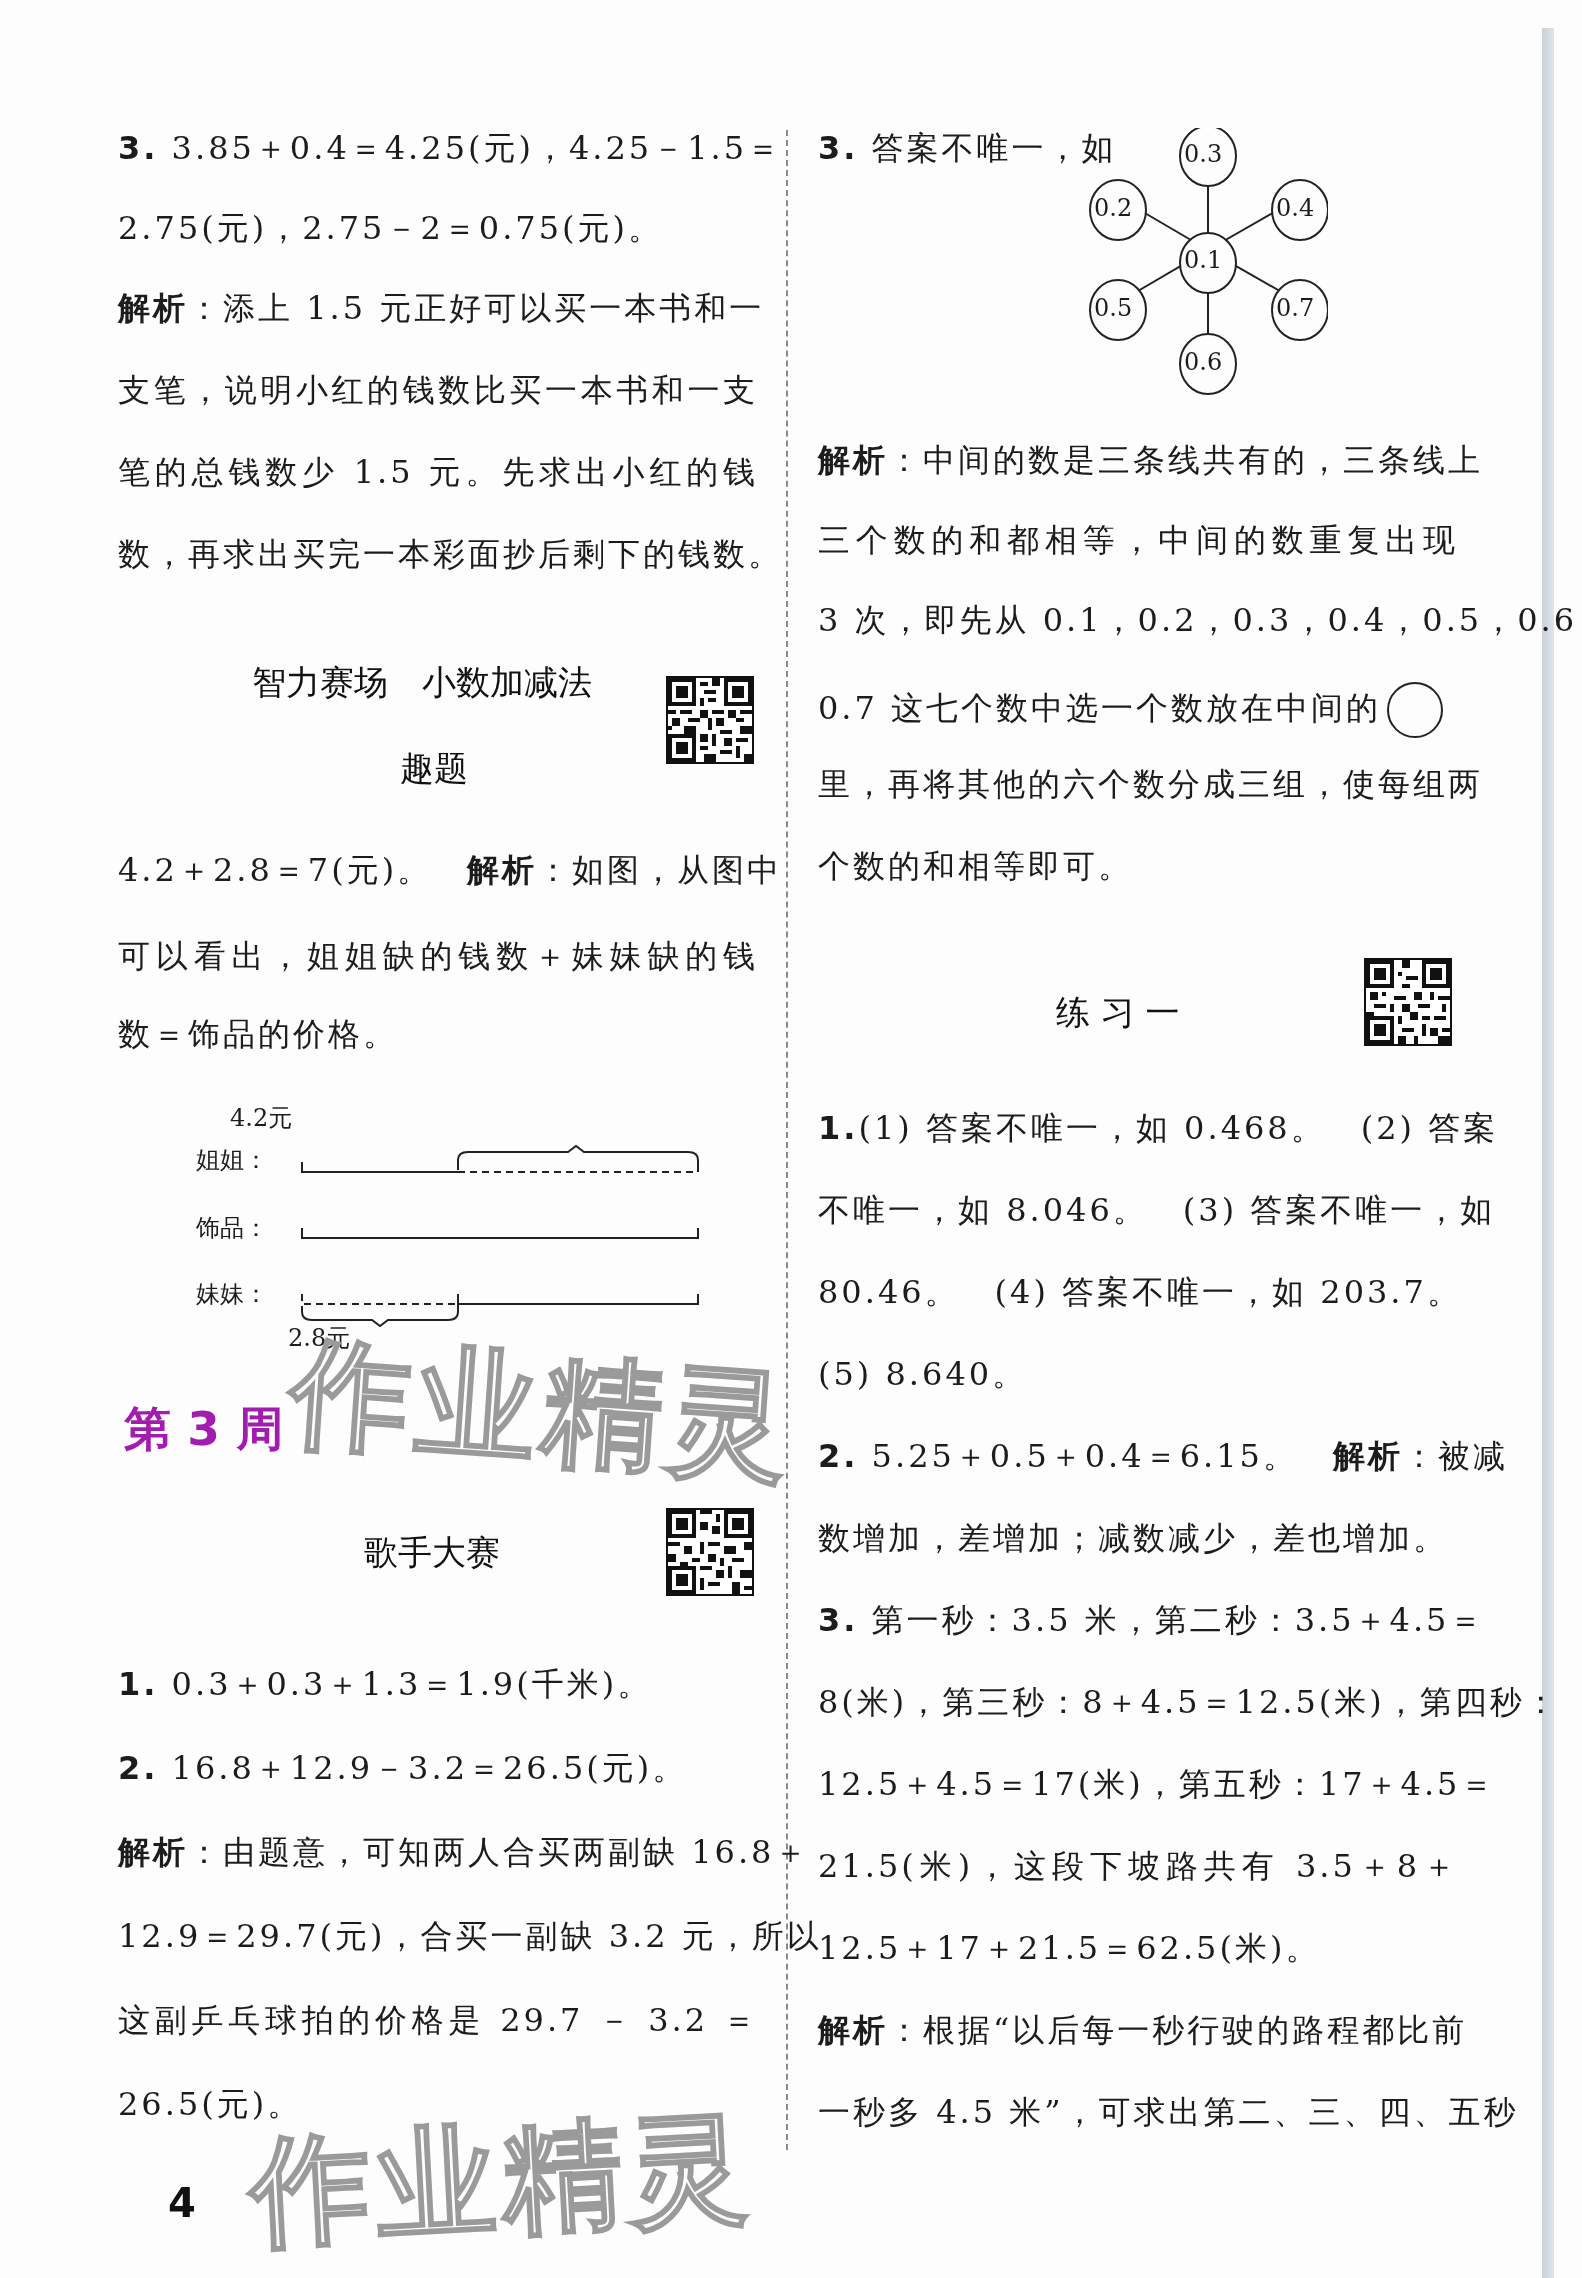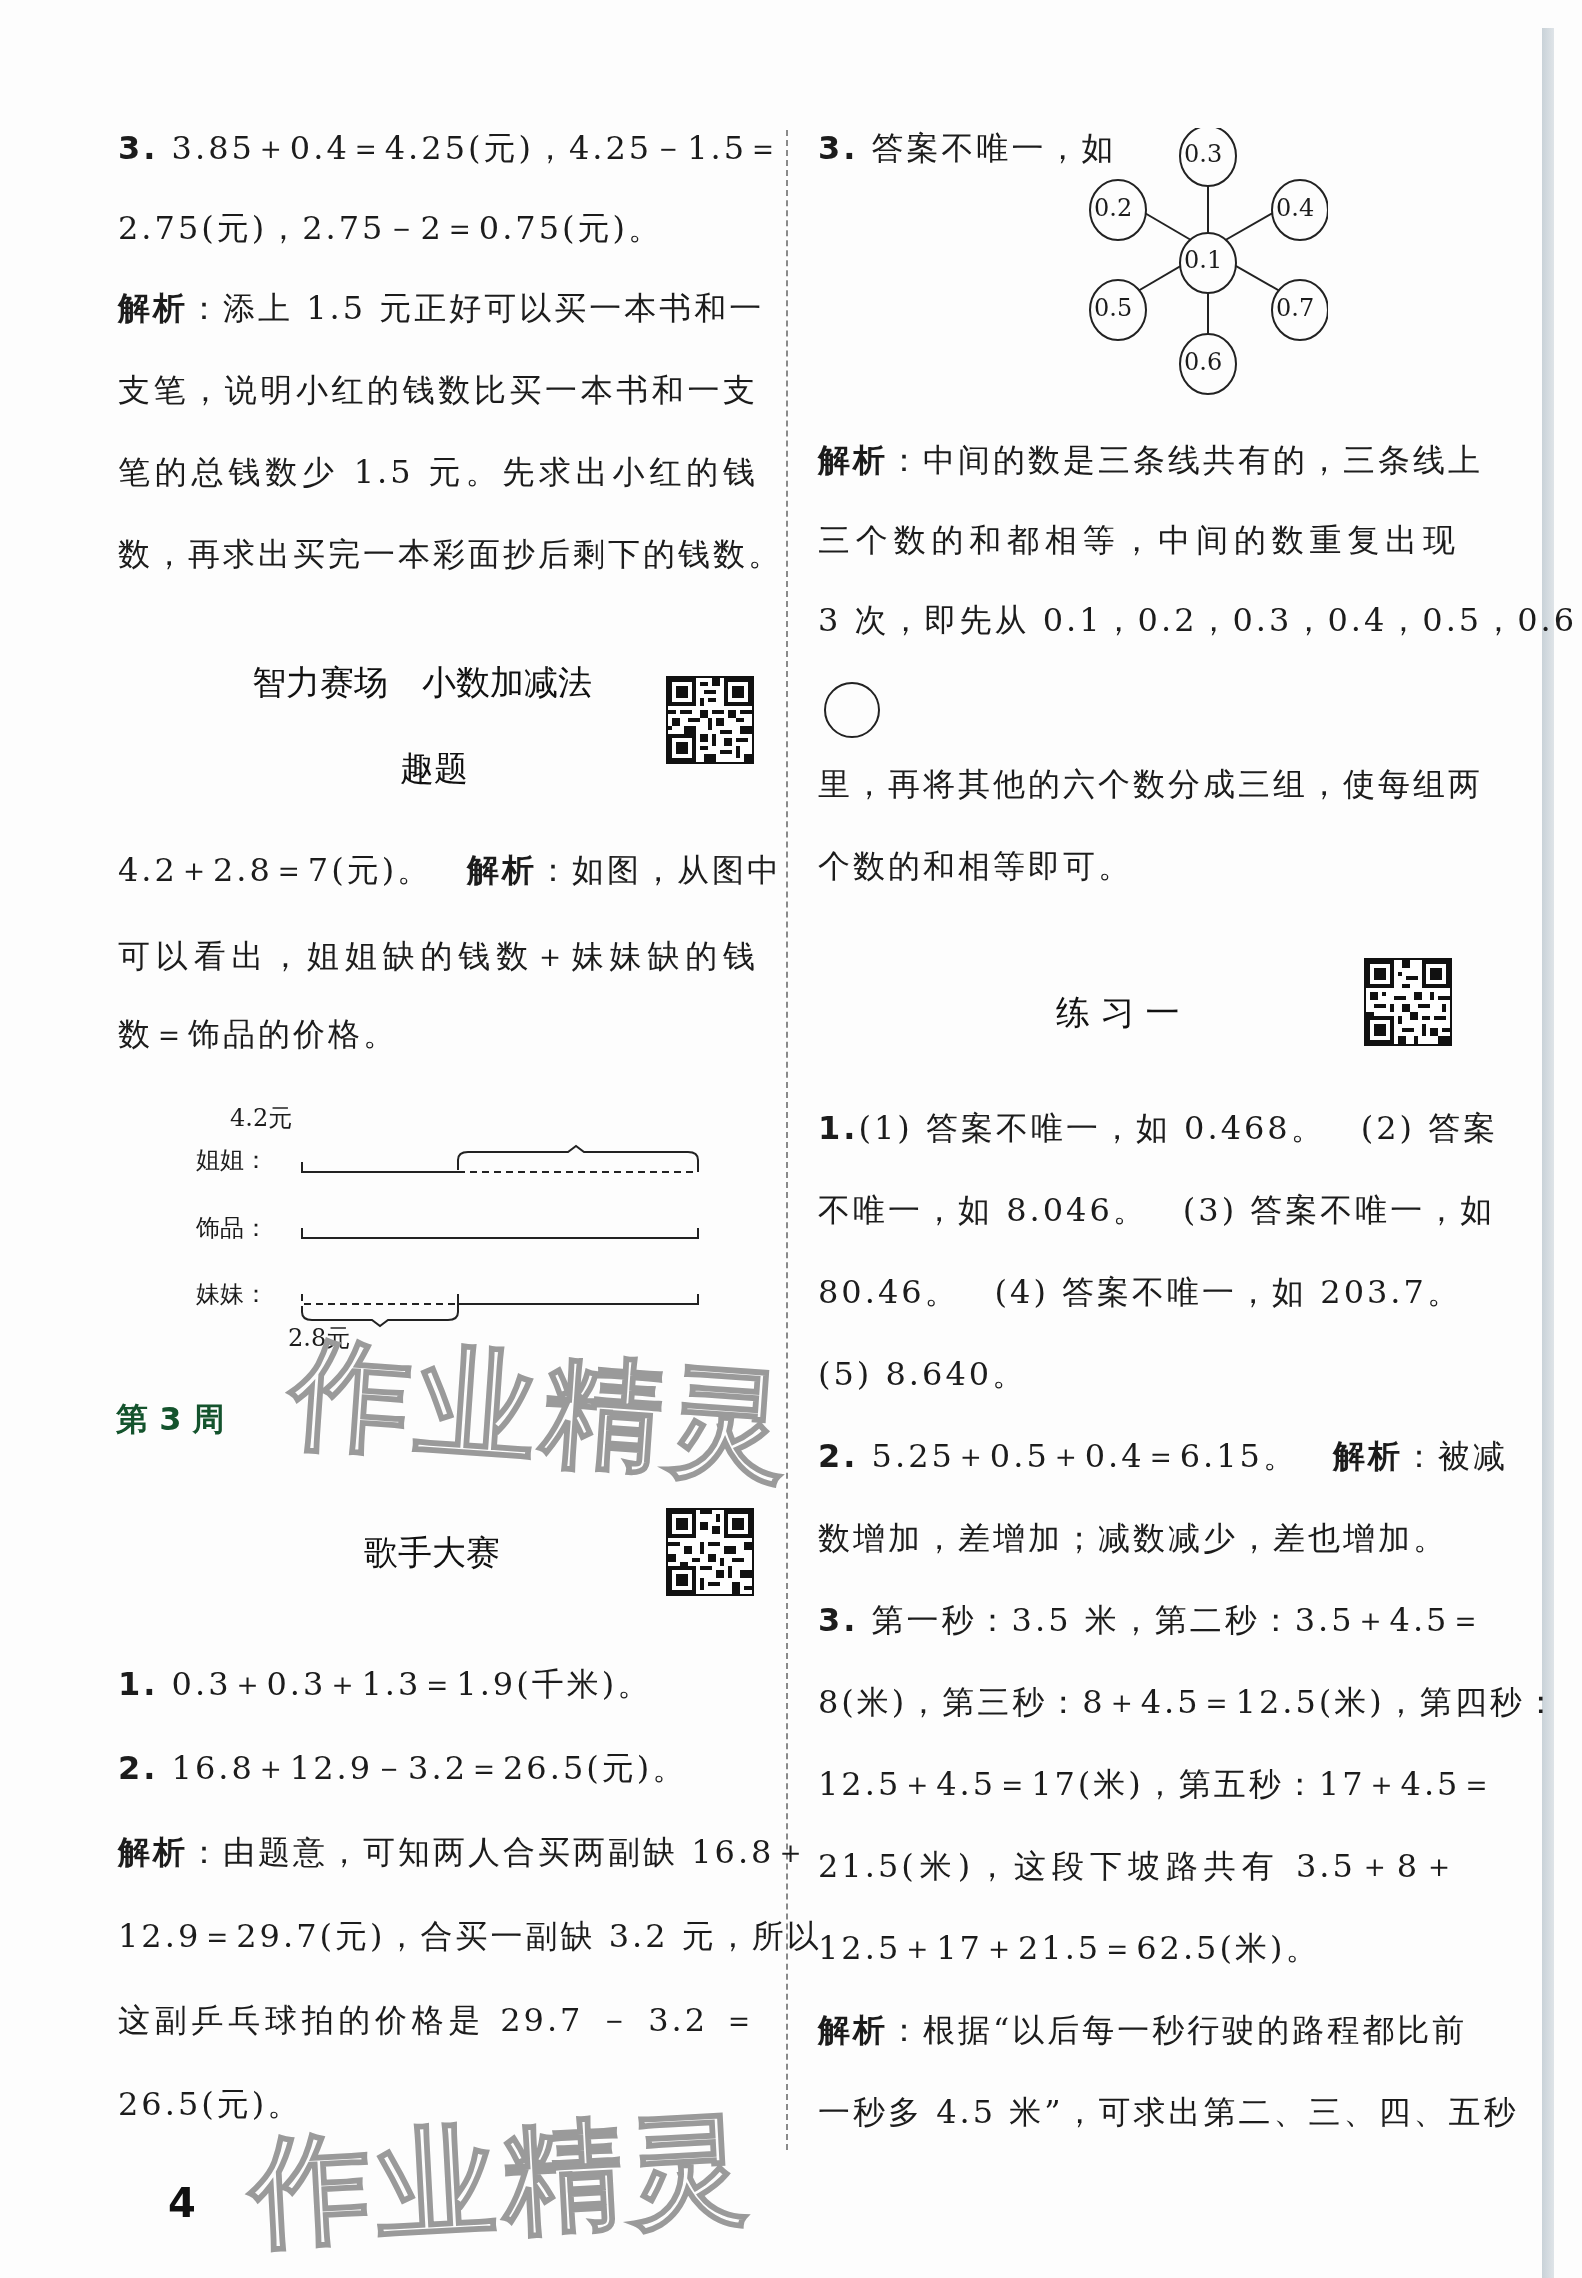--- a/index.html
+++ b/index.html
@@ -24,21 +24,21 @@
     white-space: nowrap; letter-spacing: 3px;
   }
   .line.j { text-align-last: justify; width: 640px; }
   .b { font-family: "DejaVu Sans", "Liberation Sans", sans-serif; font-weight: bold; }
   .heading {
     position: absolute; font-family: "DejaVu Sans", "Liberation Sans", sans-serif;
     font-size: 34px; line-height: 44px; white-space: nowrap; color: #111;
   }
   .week {
     position: absolute; font-family: "DejaVu Sans", "Liberation Sans", sans-serif;
-    font-weight: bold; font-size: 32px; color: #14532d; white-space: nowrap;
+    font-weight: bold; font-size: 47px; color: #a21caf; white-space: nowrap; margin-left: 8px;
   }
   .qr {
     position: absolute; width: 88px; height: 88px; background: #fff;
     border: 2px solid #111; box-sizing: border-box;
   }
   .qr svg { width: 100%; height: 100%; display: block; }
   .page-num {
     position: absolute; left: 168px; top: 2180px;
     font-family: "DejaVu Sans", "Liberation Sans", sans-serif; font-weight: bold;
     font-size: 40px; color: #111;
@@ -165,21 +165,21 @@
   <div class="diagram-label" style="left:276px; top:194px">0.2</div>
   <div class="diagram-label" style="left:458px; top:194px">0.4</div>
   <div class="diagram-label" style="left:366px; top:246px">0.1</div>
   <div class="diagram-label" style="left:276px; top:294px">0.5</div>
   <div class="diagram-label" style="left:458px; top:294px">0.7</div>
   <div class="diagram-label" style="left:366px; top:348px">0.6</div>
 
   <div class="line j" style="top:440px"><span class="b">解析</span><span>：中间的数是三条线共有的，三条线上</span></div>
   <div class="line j" style="top:520px">三个数的和都相等，中间的数重复出现</div>
   <div class="line j" style="top:600px">3 次，即先从 0.1，0.2，0.3，0.4，0.5，0.6，</div>
-  <div class="line" style="top:682px"><span class="inline-circle"></span></div>
+  <div class="line" style="top:682px"><span>0.7 这七个数中选一个数放在中间的</span><span class="inline-circle"></span></div>
   <div class="line j" style="top:764px">里，再将其他的六个数分成三组，使每组两</div>
   <div class="line" style="top:846px">个数的和相等即可。</div>
 
   <div class="heading" style="left:238px; top:990px">练 习 一</div>
   <div class="qr" style="left:546px; top:958px">
     <svg viewBox="0 0 21 21" shape-rendering="crispEdges">
       <rect x="0" y="0" width="7" height="7" fill="#111"></rect>
         <rect x="1" y="1" width="5" height="5" fill="#fff"></rect>
         <rect x="2" y="2" width="3" height="3" fill="#111"></rect>
       <rect x="14" y="0" width="7" height="7" fill="#111"></rect>

